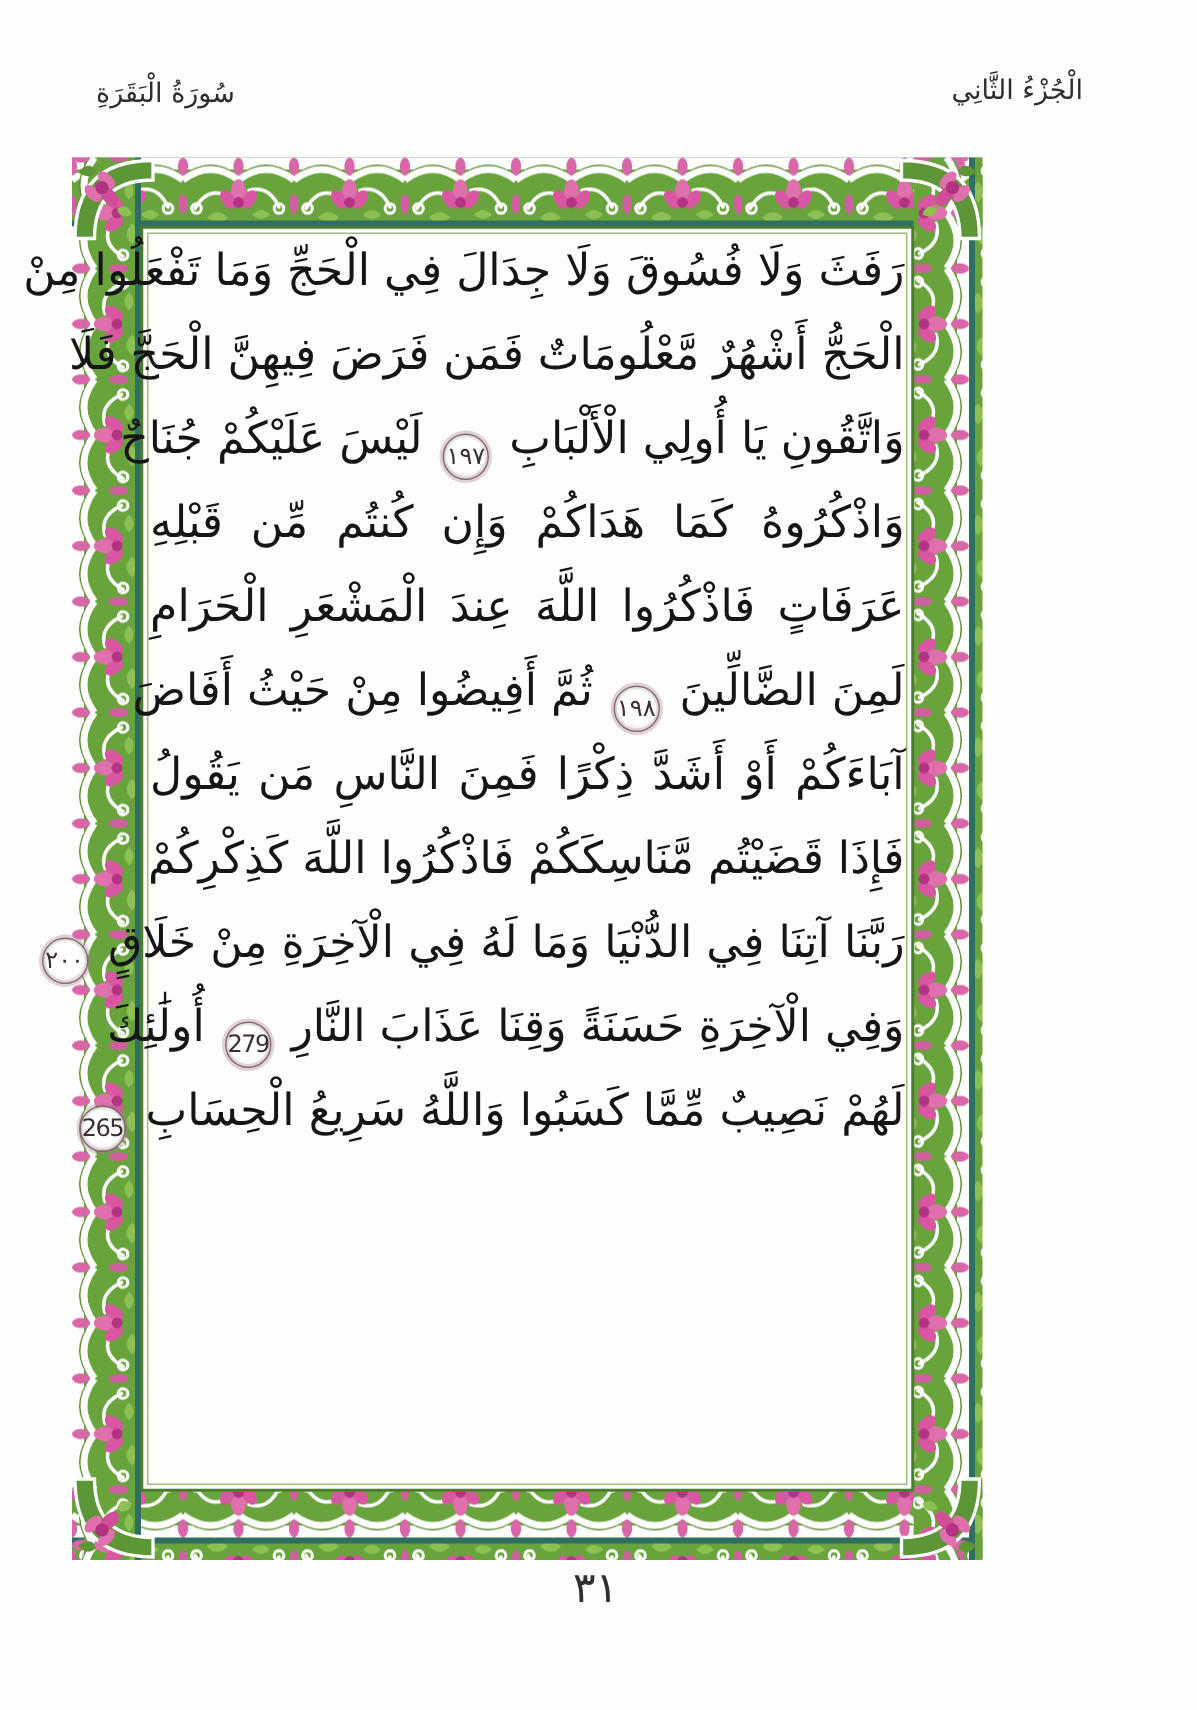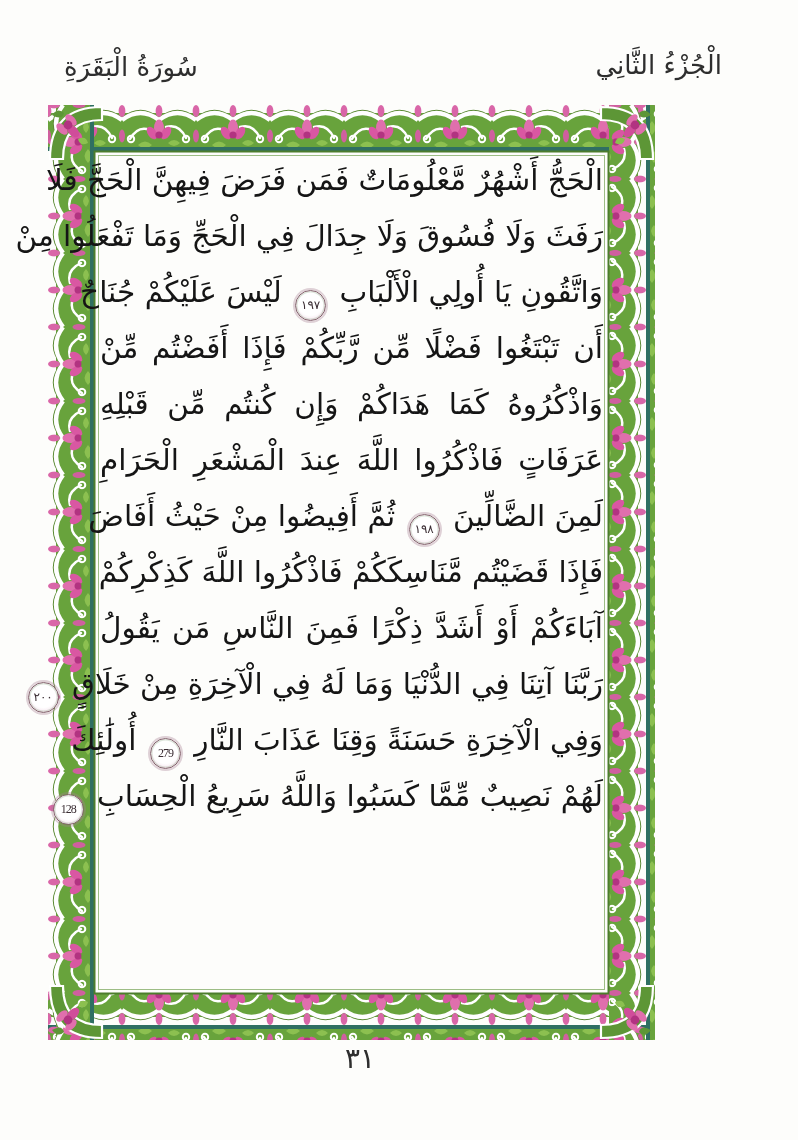--- a/index.html
+++ b/index.html
@@ -3,21 +3,21 @@
 <meta charset="utf-8">
 <style>
   html,body{margin:0;padding:0;}
   body{
     width:798px;height:1140px;position:relative;overflow:hidden;
     background:#fdfdfb;
     font-family:"DejaVu Sans",sans-serif;
     color:#1d1d1d;
   }
   .hdr{
-    position:absolute;direction:rtl;font-size:26px;color:#2e2e2e;
+    position:absolute;direction:rtl;font-size:18px;color:#2e2e2e;
     white-space:nowrap;
   }
   .hdr-right{top:50px;right:76px;}
   .hdr-left{top:52px;left:64px;}
   .frame{
     position:absolute;left:48px;top:105px;width:607px;height:935px;
   }
   .frame svg{position:absolute;left:0;top:0;overflow:visible;}
   .text-block{
     position:absolute;left:52px;top:47px;width:503px;height:841px;
@@ -27,28 +27,27 @@
     height:56.0px;line-height:56px;font-size:29.5px;
     text-align:justify;text-align-last:justify;
     white-space:nowrap;color:#151515;
   }
   .ayah-marker{
     display:inline-flex;align-items:center;justify-content:center;
     width:29px;height:29px;border-radius:50%;
     background:radial-gradient(circle at 50% 42%,#ffffff 55%,#f4e2ec 80%,#e9d2e0 100%);
     border:1.6px solid #86636f;
     box-shadow:0 0 0 2px rgba(167,126,146,.35), inset 0 0 0 1.5px rgba(120,150,110,.25);
-    font-size:12px;color:#3a2d33;
+    font-size:16px;color:#3a2d33;
     vertical-align:-7px;margin:0 4px;
     letter-spacing:-1px;
-    font-family:Liberation Serif, serif;
   }
   .page-number{
     position:absolute;left:308px;top:1042px;width:104px;
-    text-align:center;font-size:28px;color:#2e2e2e;direction:rtl;
+    font-size:28px;color:#2e2e2e;direction:rtl;
   }
 </style>
 </head>
 <body>
 
 <div class="page">
 
   <div class="hdr hdr-right">الْجُزْءُ الثَّانِي</div>
   <div class="hdr hdr-left">سُورَةُ الْبَقَرَةِ</div>
 
@@ -106,29 +105,28 @@
       <use href="#cornerTL"></use>
       <use href="#cornerTL" transform="translate(607,0) scale(-1,1)"></use>
       <use href="#cornerTL" transform="translate(0,935) scale(1,-1)"></use>
       <use href="#cornerTL" transform="translate(607,935) scale(-1,-1)"></use>
 
       <rect x="46.5" y="46.5" width="514" height="842" fill="none" stroke="#4c7d2c" stroke-width="2"></rect>
       <rect x="50.5" y="50.5" width="506" height="834" fill="none" stroke="#9dbd85" stroke-width="1"></rect>
     </svg>
 
     <div class="text-block">
+        <div class="quran-line"><span>رَفَثَ وَلَا فُسُوقَ وَلَا جِدَالَ فِي الْحَجِّ وَمَا تَفْعَلُوا مِنْ</span></div>
         <div class="quran-line"><span>الْحَجُّ أَشْهُرٌ مَّعْلُومَاتٌ فَمَن فَرَضَ فِيهِنَّ الْحَجَّ فَلَا</span></div>
-        <div class="quran-line"><span>رَفَثَ وَلَا فُسُوقَ وَلَا جِدَالَ فِي الْحَجِّ وَمَا تَفْعَلُوا مِنْ</span></div>
         <div class="quran-line"><span>وَاتَّقُونِ يَا أُولِي الْأَلْبَابِ</span> <span class="ayah-marker">١٩٧</span> <span>لَيْسَ عَلَيْكُمْ جُنَاحٌ</span></div>
-        <div class="quran-line"><span>أَن تَبْتَغُوا فَضْلًا مِّن رَّبِّكُمْ فَإِذَا أَفَضْتُم مِّنْ</span></div>
         <div class="quran-line"><span>وَاذْكُرُوهُ كَمَا هَدَاكُمْ وَإِن كُنتُم مِّن قَبْلِهِ</span></div>
         <div class="quran-line"><span>عَرَفَاتٍ فَاذْكُرُوا اللَّهَ عِندَ الْمَشْعَرِ الْحَرَامِ</span></div>
         <div class="quran-line"><span>لَمِنَ الضَّالِّينَ</span> <span class="ayah-marker">١٩٨</span> <span>ثُمَّ أَفِيضُوا مِنْ حَيْثُ أَفَاضَ</span></div>
+        <div class="quran-line"><span>آبَاءَكُمْ أَوْ أَشَدَّ ذِكْرًا فَمِنَ النَّاسِ مَن يَقُولُ</span></div>
         <div class="quran-line"><span>فَإِذَا قَضَيْتُم مَّنَاسِكَكُمْ فَاذْكُرُوا اللَّهَ كَذِكْرِكُمْ</span></div>
-        <div class="quran-line"><span>آبَاءَكُمْ أَوْ أَشَدَّ ذِكْرًا فَمِنَ النَّاسِ مَن يَقُولُ</span></div>
         <div class="quran-line"><span>رَبَّنَا آتِنَا فِي الدُّنْيَا وَمَا لَهُ فِي الْآخِرَةِ مِنْ خَلَاقٍ</span> <span class="ayah-marker">٢٠٠</span></div>
         <div class="quran-line"><span>وَفِي الْآخِرَةِ حَسَنَةً وَقِنَا عَذَابَ النَّارِ</span> <span class="ayah-marker">279</span> <span>أُولَٰئِكَ</span></div>
-        <div class="quran-line"><span>لَهُمْ نَصِيبٌ مِّمَّا كَسَبُوا وَاللَّهُ سَرِيعُ الْحِسَابِ</span> <span class="ayah-marker">128</span></div>
+        <div class="quran-line"><span>لَهُمْ نَصِيبٌ مِّمَّا كَسَبُوا وَاللَّهُ سَرِيعُ الْحِسَابِ</span> <span class="ayah-marker">265</span></div>
       </div>
   </div>
 
   <div class="page-number">٣١</div>
 </div>
 
 </body></html>

